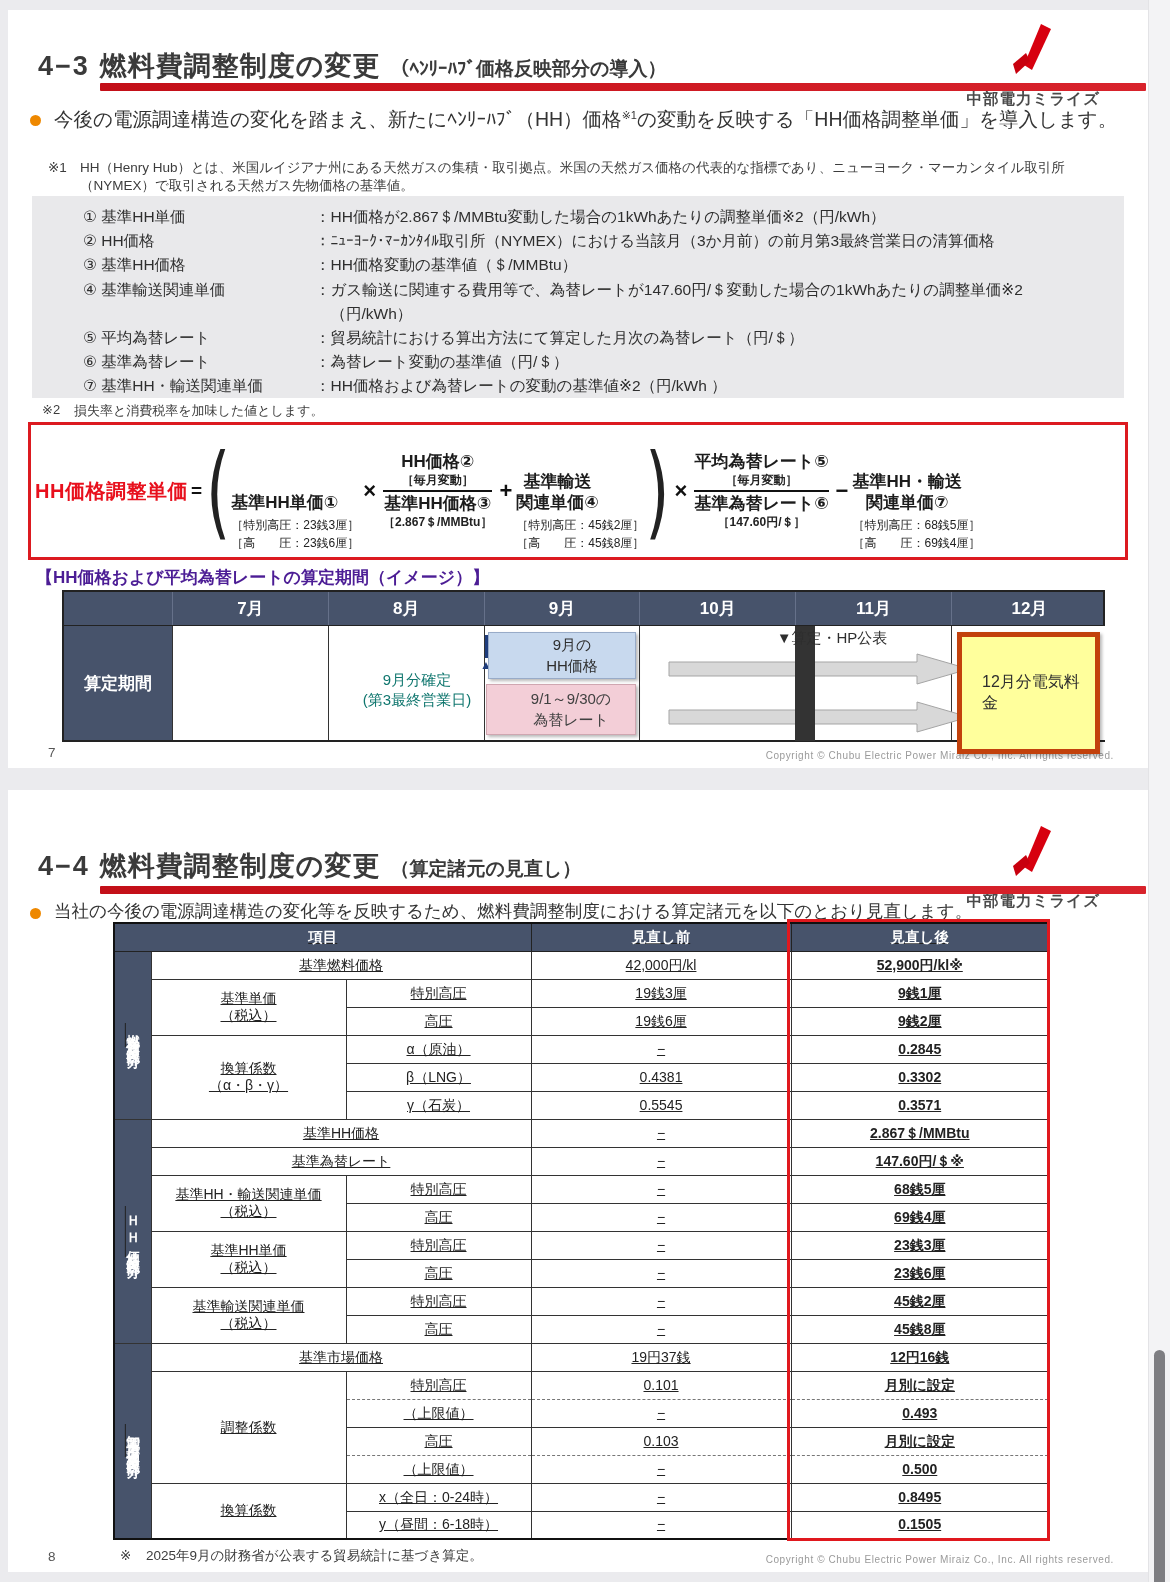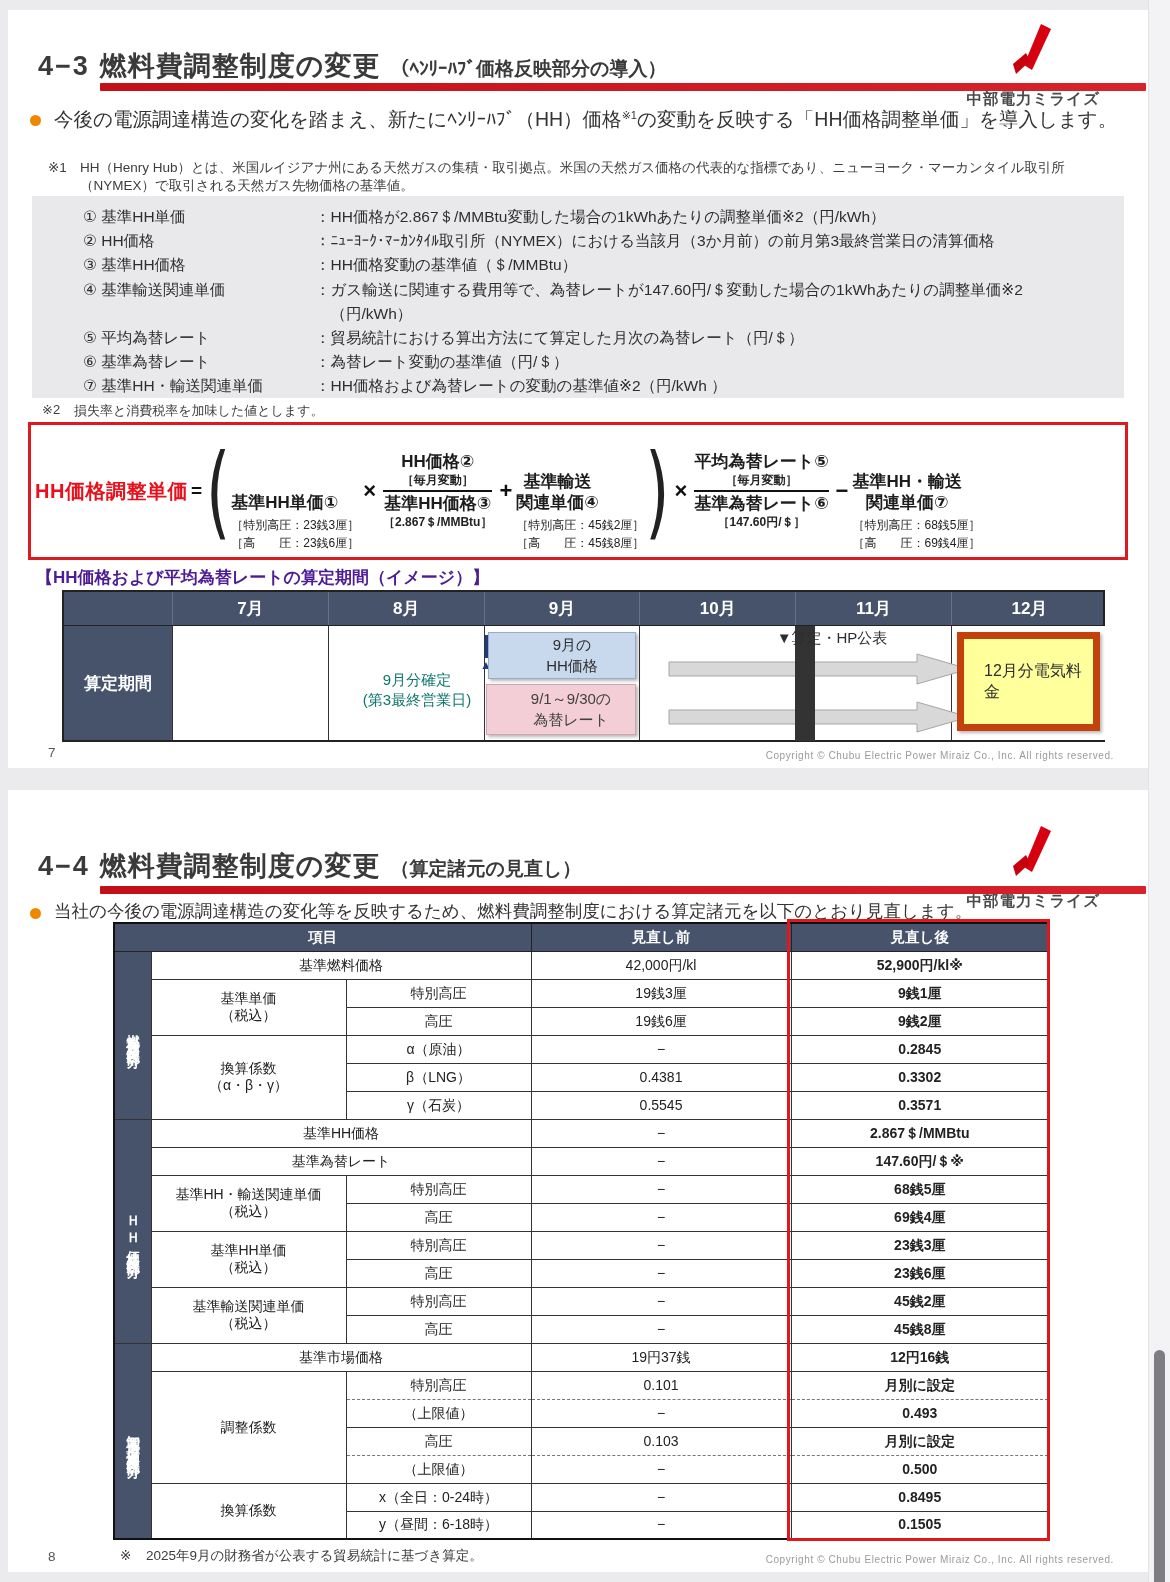--- a/index.html
+++ b/index.html
@@ -103,29 +103,29 @@
     font-size:15px; line-height:1.35; color:#2e2e2e; }
   .fx-box { left:422px; top:58px; width:150px; height:51px; background:#f3ced7;
     border:1px solid #cfa6b0; box-shadow:2px 2px 3px rgba(0,0,0,.28);
     display:flex; align-items:center; justify-content:center; text-align:center;
     font-size:15px; line-height:1.35; color:#404040; }
   .publish { left:600px; top:3px; width:316px; text-align:center; font-size:15px;
     color:#2e2e2e; z-index:4; }
   .arrow1 { left:583px; top:26px; z-index:2; }
   .arrow2 { left:583px; top:74px; z-index:2; }
   .midline { left:731px; top:0; width:1px; height:115px; background:#333; z-index:3; }
-  .dec-box { left:893px; top:6px; width:143px; height:99px; background:#ffff9c;
-    border:7px solid #c2410c; box-shadow:2px 2px 3px rgba(0,0,0,.28);
+  .dec-box { left:893px; top:6px; width:143px; height:122px; background:#ffff9c;
+    border:5px solid #c2410c; box-shadow:2px 2px 3px rgba(0,0,0,.28);
     display:flex; align-items:center; justify-content:center; font-size:16px;
     color:#2e2e2e; z-index:4; }
 
   
   .tbl-wrap { position:absolute; top:132px; left:105px; }
   table.review { border-collapse:collapse; table-layout:fixed; width:935px;
-    border:2px solid #111; font-size:14px; color:#222; }
+    border:2px solid #111; font-size:14px; color:#222;text-decoration:underline; }
   .review th { background:#47536b; color:#fff; font-weight:bold; font-size:14.5px;
     height:26px; border:1px solid #222; }
   .review td { border:1px solid #333; text-align:center; height:28px; padding:0 2px;
     line-height:1.2; }
   .review tr { height:28px; }
   td.sec { background:#47536b; color:#fff; font-weight:bold; font-size:13.5px;
     writing-mode:vertical-rl; text-orientation:upright; letter-spacing:3px; padding:4px 0; }
   td.grp, td.lbl { font-size:14px; }
   td.after { font-weight:bold; }
   td.dash-b { border-bottom:1px dashed #777; }

